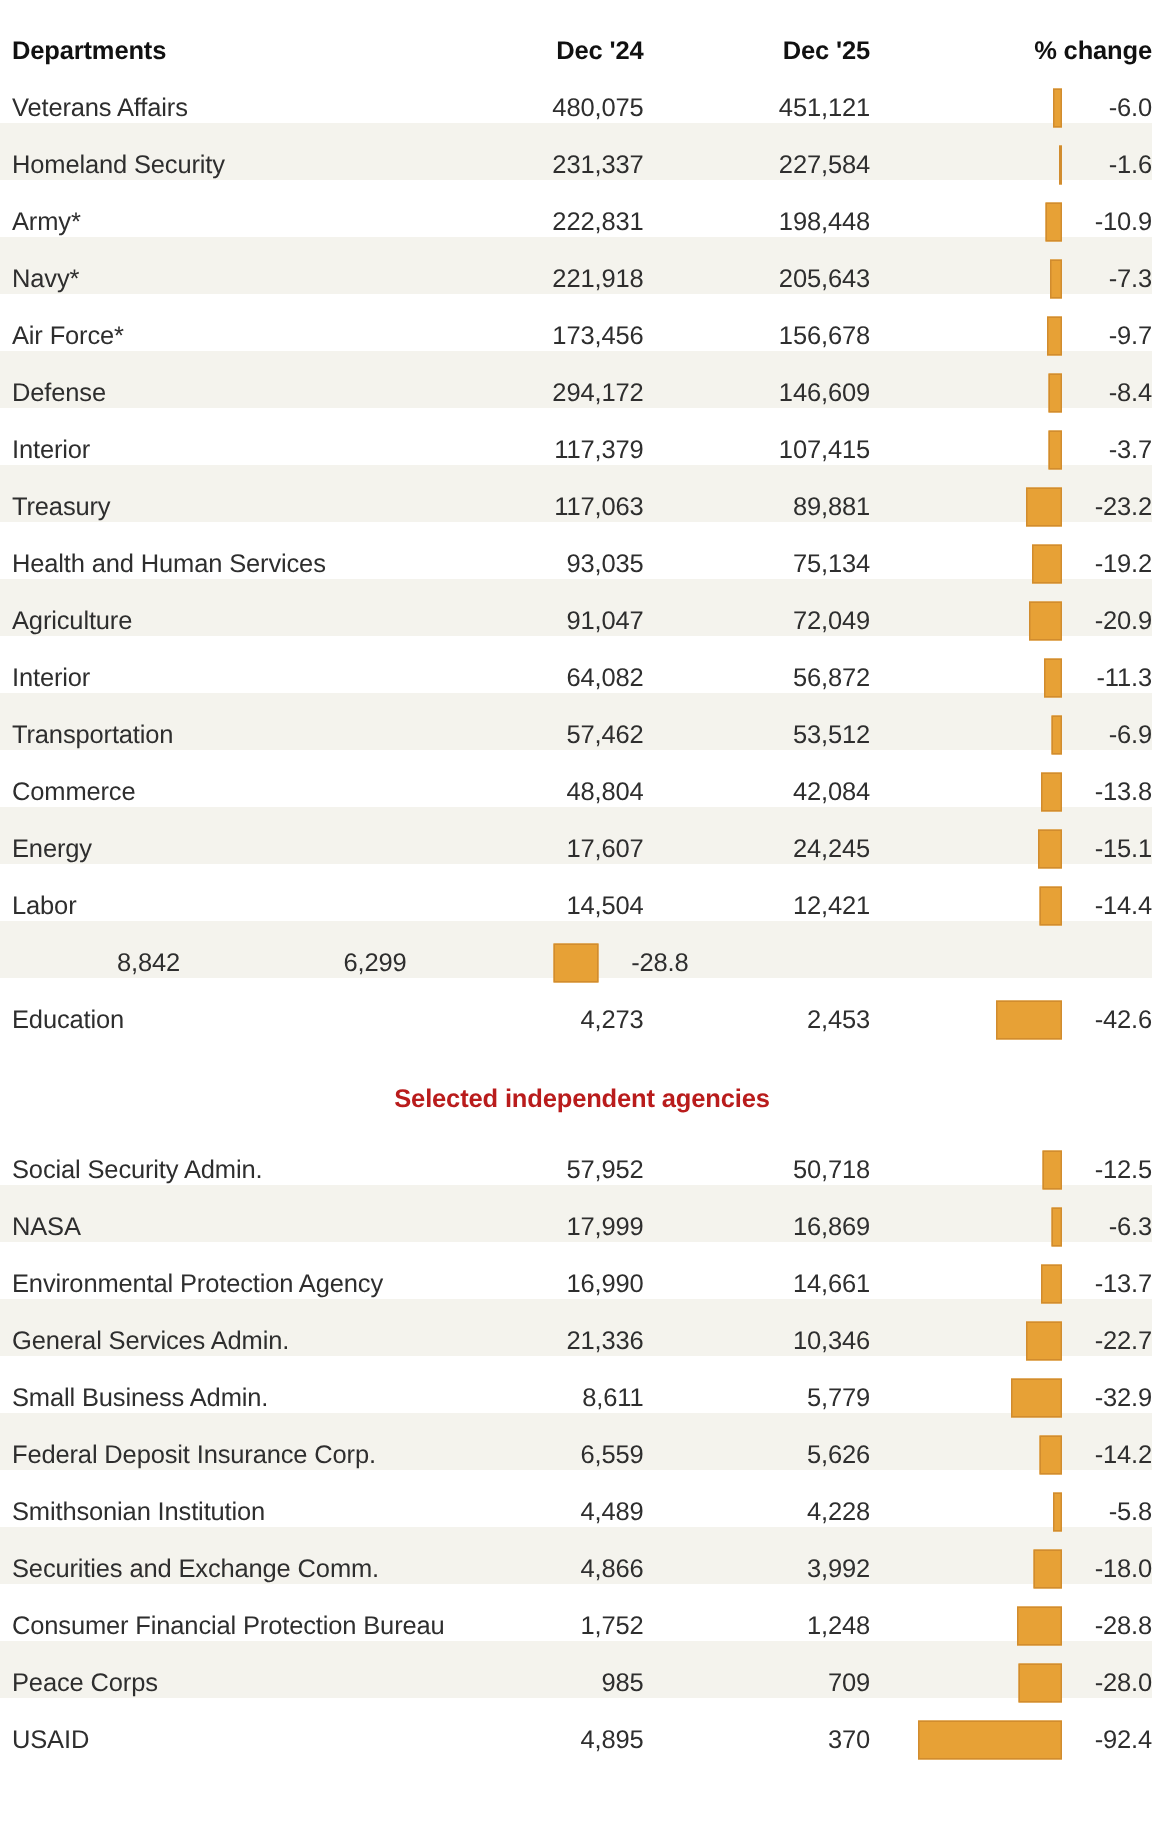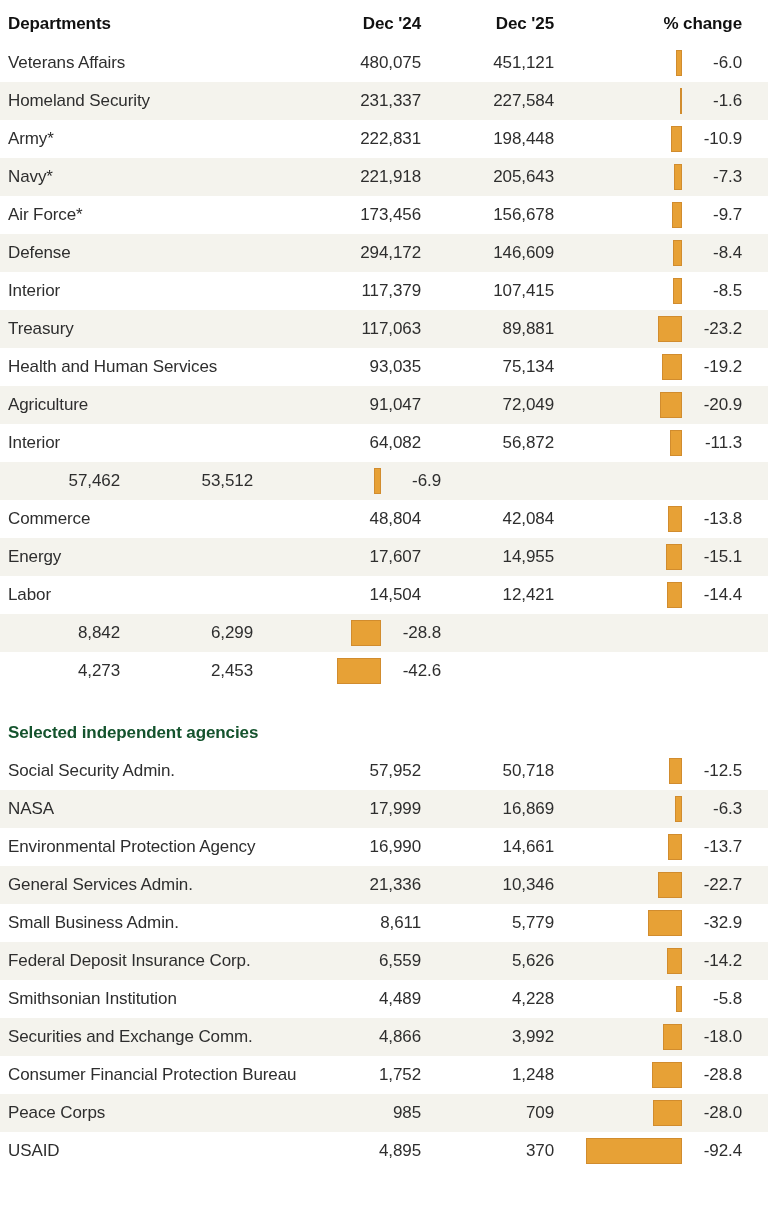--- a/index.html
+++ b/index.html
@@ -12,61 +12,62 @@
     color: #2e2e2e;
     -webkit-font-smoothing: antialiased;
   }
   .wrap {
     width: 768px;
     padding-top: 4px;
     box-sizing: border-box;
   }
   .row {
     display: flex;
-    align-items: center;
+    align-items: flex-end;
     height: 38px;
-    padding: 0 26px 0 8px;
+    padding: 0 0 0 8px;
     box-sizing: border-box;
     font-size: 17px;
     letter-spacing: -0.1px;
     white-space: nowrap;
   }
   .row.header {
     height: 40px;
     font-weight: bold;
     color: #111111;
     font-size: 17px;
   }
   .rows .row:nth-child(even) {
     background: var(--stripe, #f4f3ed);
   }
   .c-name { flex: 1; text-align: left; overflow: visible; }
   .c-d24  { width: 112px; text-align: right; }
-  .c-d25  { width: 133px; text-align: right; }
+  .c-d25  { width: 133px; text-align: right; margin-left: 18px; }
   .c-chg  { width: 188px; text-align: right; position: relative; }
   .bar {
     position: absolute;
     right: 60px;
     top: 50%;
     transform: translateY(-50%);
     height: 26px;
     background: var(--bar-fill, #e7a136);
     border: 1px solid var(--bar-border, #d18c2e);
     box-sizing: border-box;
   }
   .pct { display: inline-block; }
   .section-title {
     margin-top: 24px;
     height: 38px;
     line-height: 38px;
     padding-left: 8px;
     font-size: 17px;
     font-weight: bold;
-    color: #14532d;
+    color: #b91c1c;
     letter-spacing: -0.1px;
+    text-align: center;
   }
 </style>
 </head>
 <body>
 
 <div class="wrap">
 
   <div class="row header">
     <div class="c-name">Departments</div>
     <div class="c-d24">Dec '24</div>
@@ -134,21 +135,21 @@
       <span class="pct">-8.4</span>
     </div>
   </div>
 
   <div class="row">
     <div class="c-name">Interior</div>
     <div class="c-d24">117,379</div>
     <div class="c-d25">107,415</div>
     <div class="c-chg">
       <span class="bar" style="width: 9px;"></span>
-      <span class="pct">-8.5</span>
+      <span class="pct">-3.7</span>
     </div>
   </div>
 
   <div class="row">
     <div class="c-name">Treasury</div>
     <div class="c-d24">117,063</div>
     <div class="c-d25">89,881</div>
     <div class="c-chg">
       <span class="bar" style="width: 24px;"></span>
       <span class="pct">-23.2</span>
@@ -179,20 +180,21 @@
     <div class="c-name">Interior</div>
     <div class="c-d24">64,082</div>
     <div class="c-d25">56,872</div>
     <div class="c-chg">
       <span class="bar" style="width: 12px;"></span>
       <span class="pct">-11.3</span>
     </div>
   </div>
 
   <div class="row">
+    <div class="c-name">Transportation</div>
     <div class="c-d24">57,462</div>
     <div class="c-d25">53,512</div>
     <div class="c-chg">
       <span class="bar" style="width: 7px;"></span>
       <span class="pct">-6.9</span>
     </div>
   </div>
 
   <div class="row">
     <div class="c-name">Commerce</div>
@@ -200,21 +202,21 @@
     <div class="c-d25">42,084</div>
     <div class="c-chg">
       <span class="bar" style="width: 14px;"></span>
       <span class="pct">-13.8</span>
     </div>
   </div>
 
   <div class="row">
     <div class="c-name">Energy</div>
     <div class="c-d24">17,607</div>
-    <div class="c-d25">14,955</div>
+    <div class="c-d25">24,245</div>
     <div class="c-chg">
       <span class="bar" style="width: 16px;"></span>
       <span class="pct">-15.1</span>
     </div>
   </div>
 
   <div class="row">
     <div class="c-name">Labor</div>
     <div class="c-d24">14,504</div>
     <div class="c-d25">12,421</div>
@@ -228,20 +230,21 @@
   <div class="row">
     <div class="c-d24">8,842</div>
     <div class="c-d25">6,299</div>
     <div class="c-chg">
       <span class="bar" style="width: 30px;"></span>
       <span class="pct">-28.8</span>
     </div>
   </div>
 
   <div class="row">
+    <div class="c-name">Education</div>
     <div class="c-d24">4,273</div>
     <div class="c-d25">2,453</div>
     <div class="c-chg">
       <span class="bar" style="width: 44px;"></span>
       <span class="pct">-42.6</span>
     </div>
   </div>
 </div>
 
   <div class="section-title">Selected independent agencies</div>

